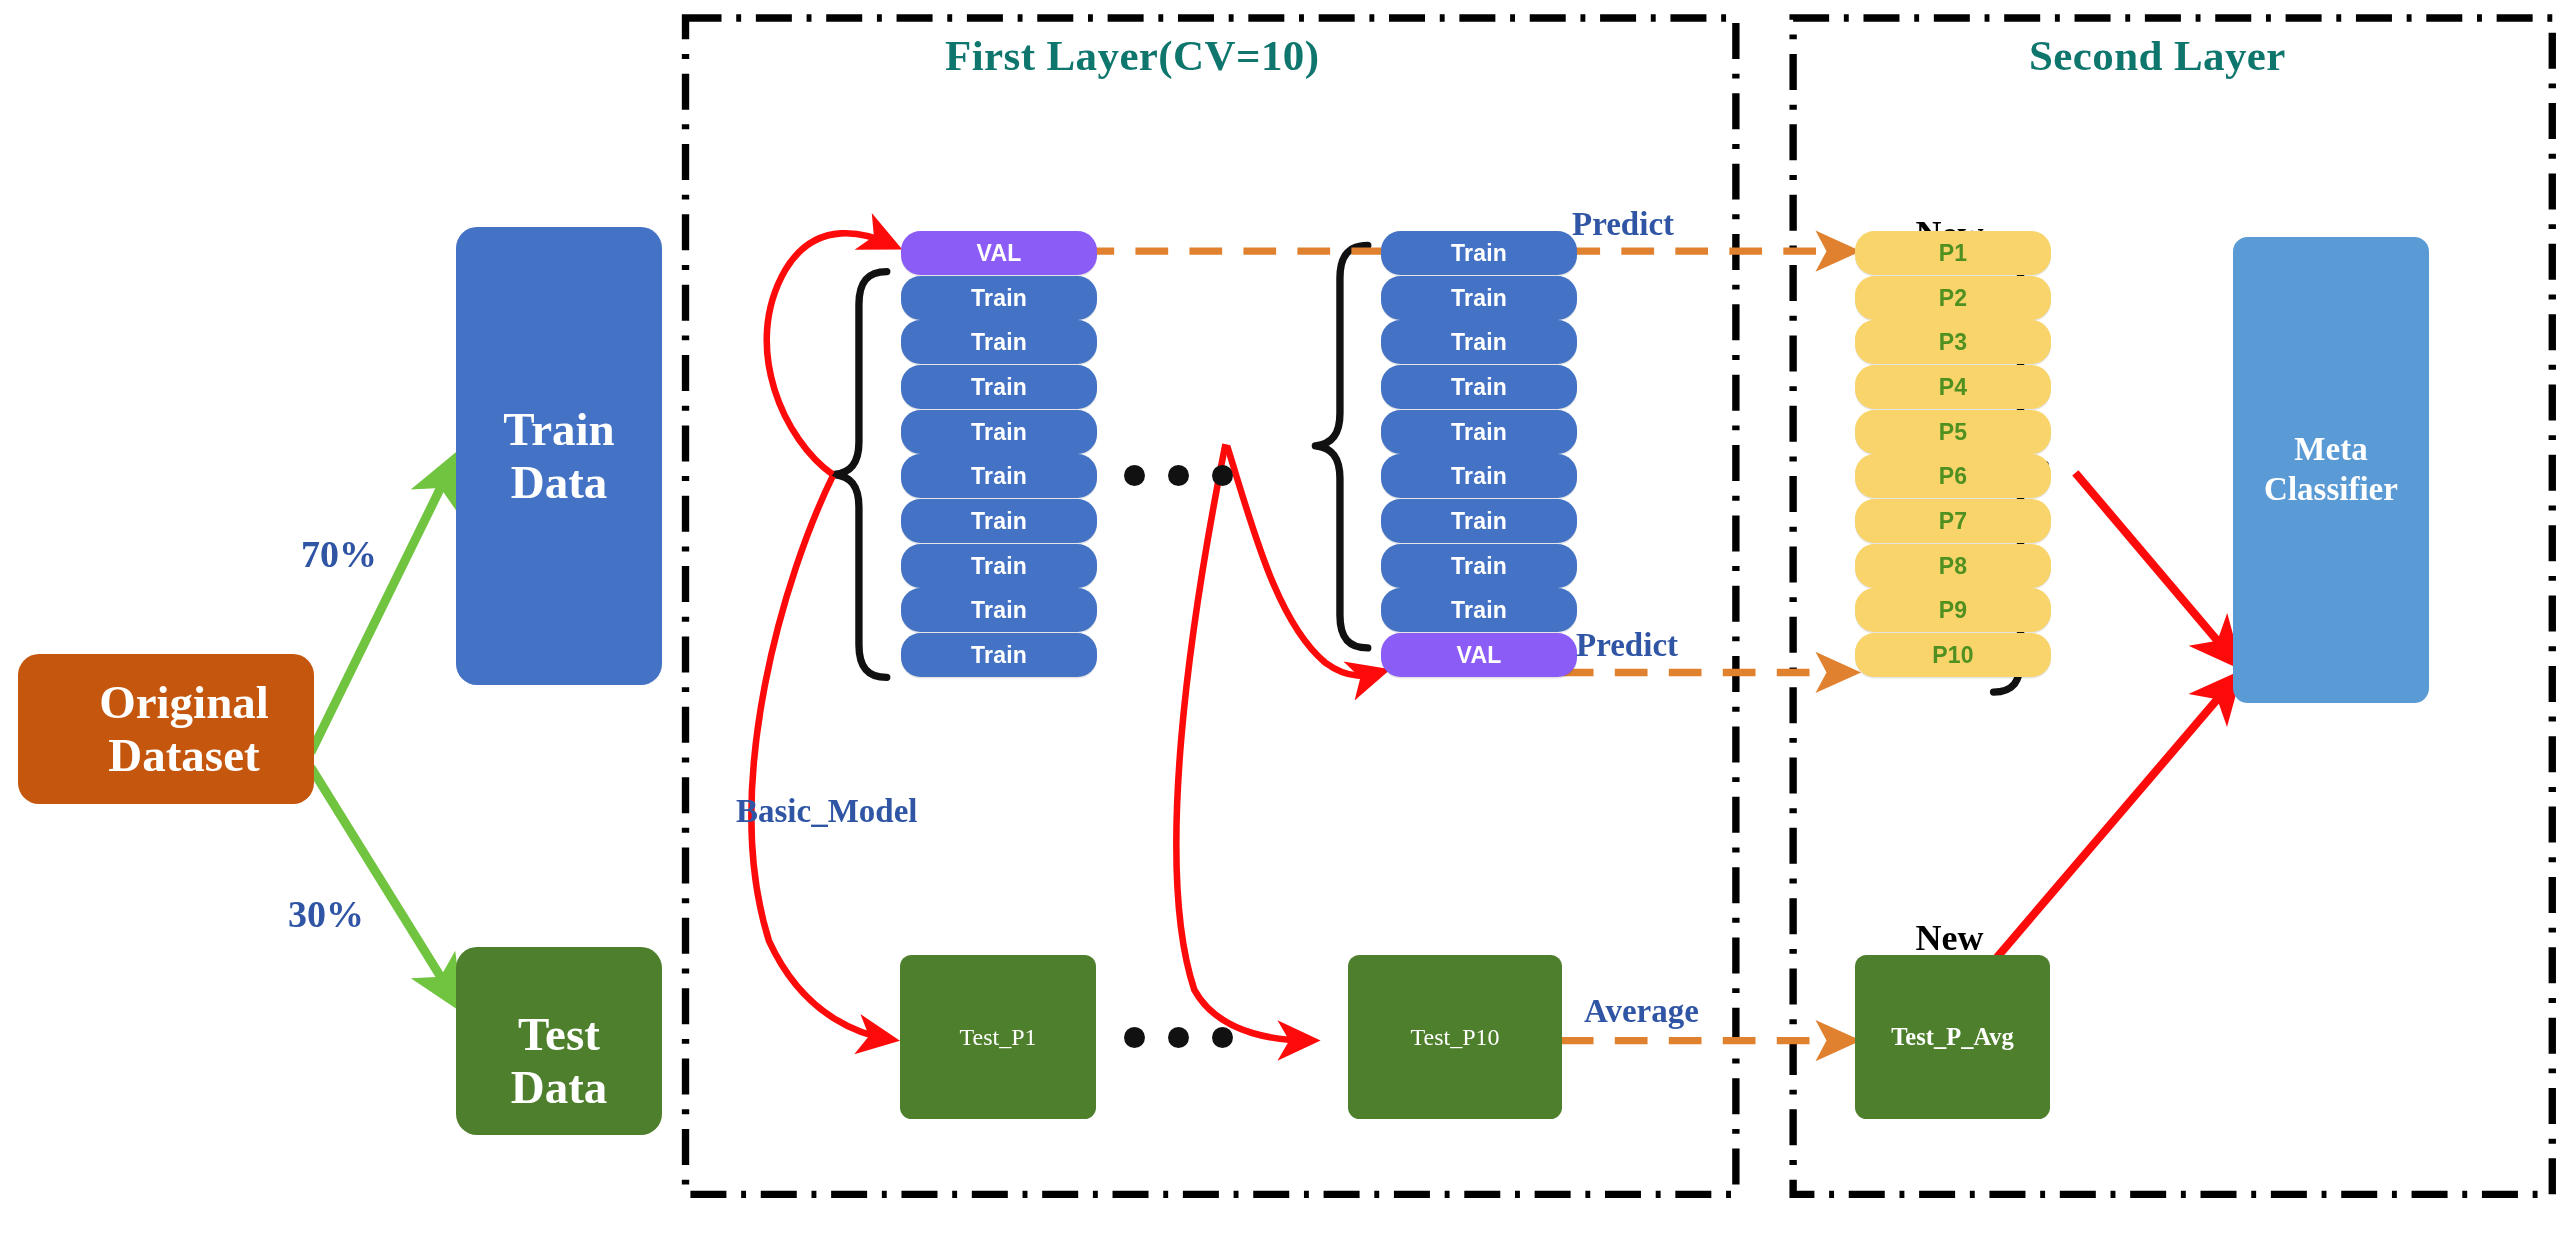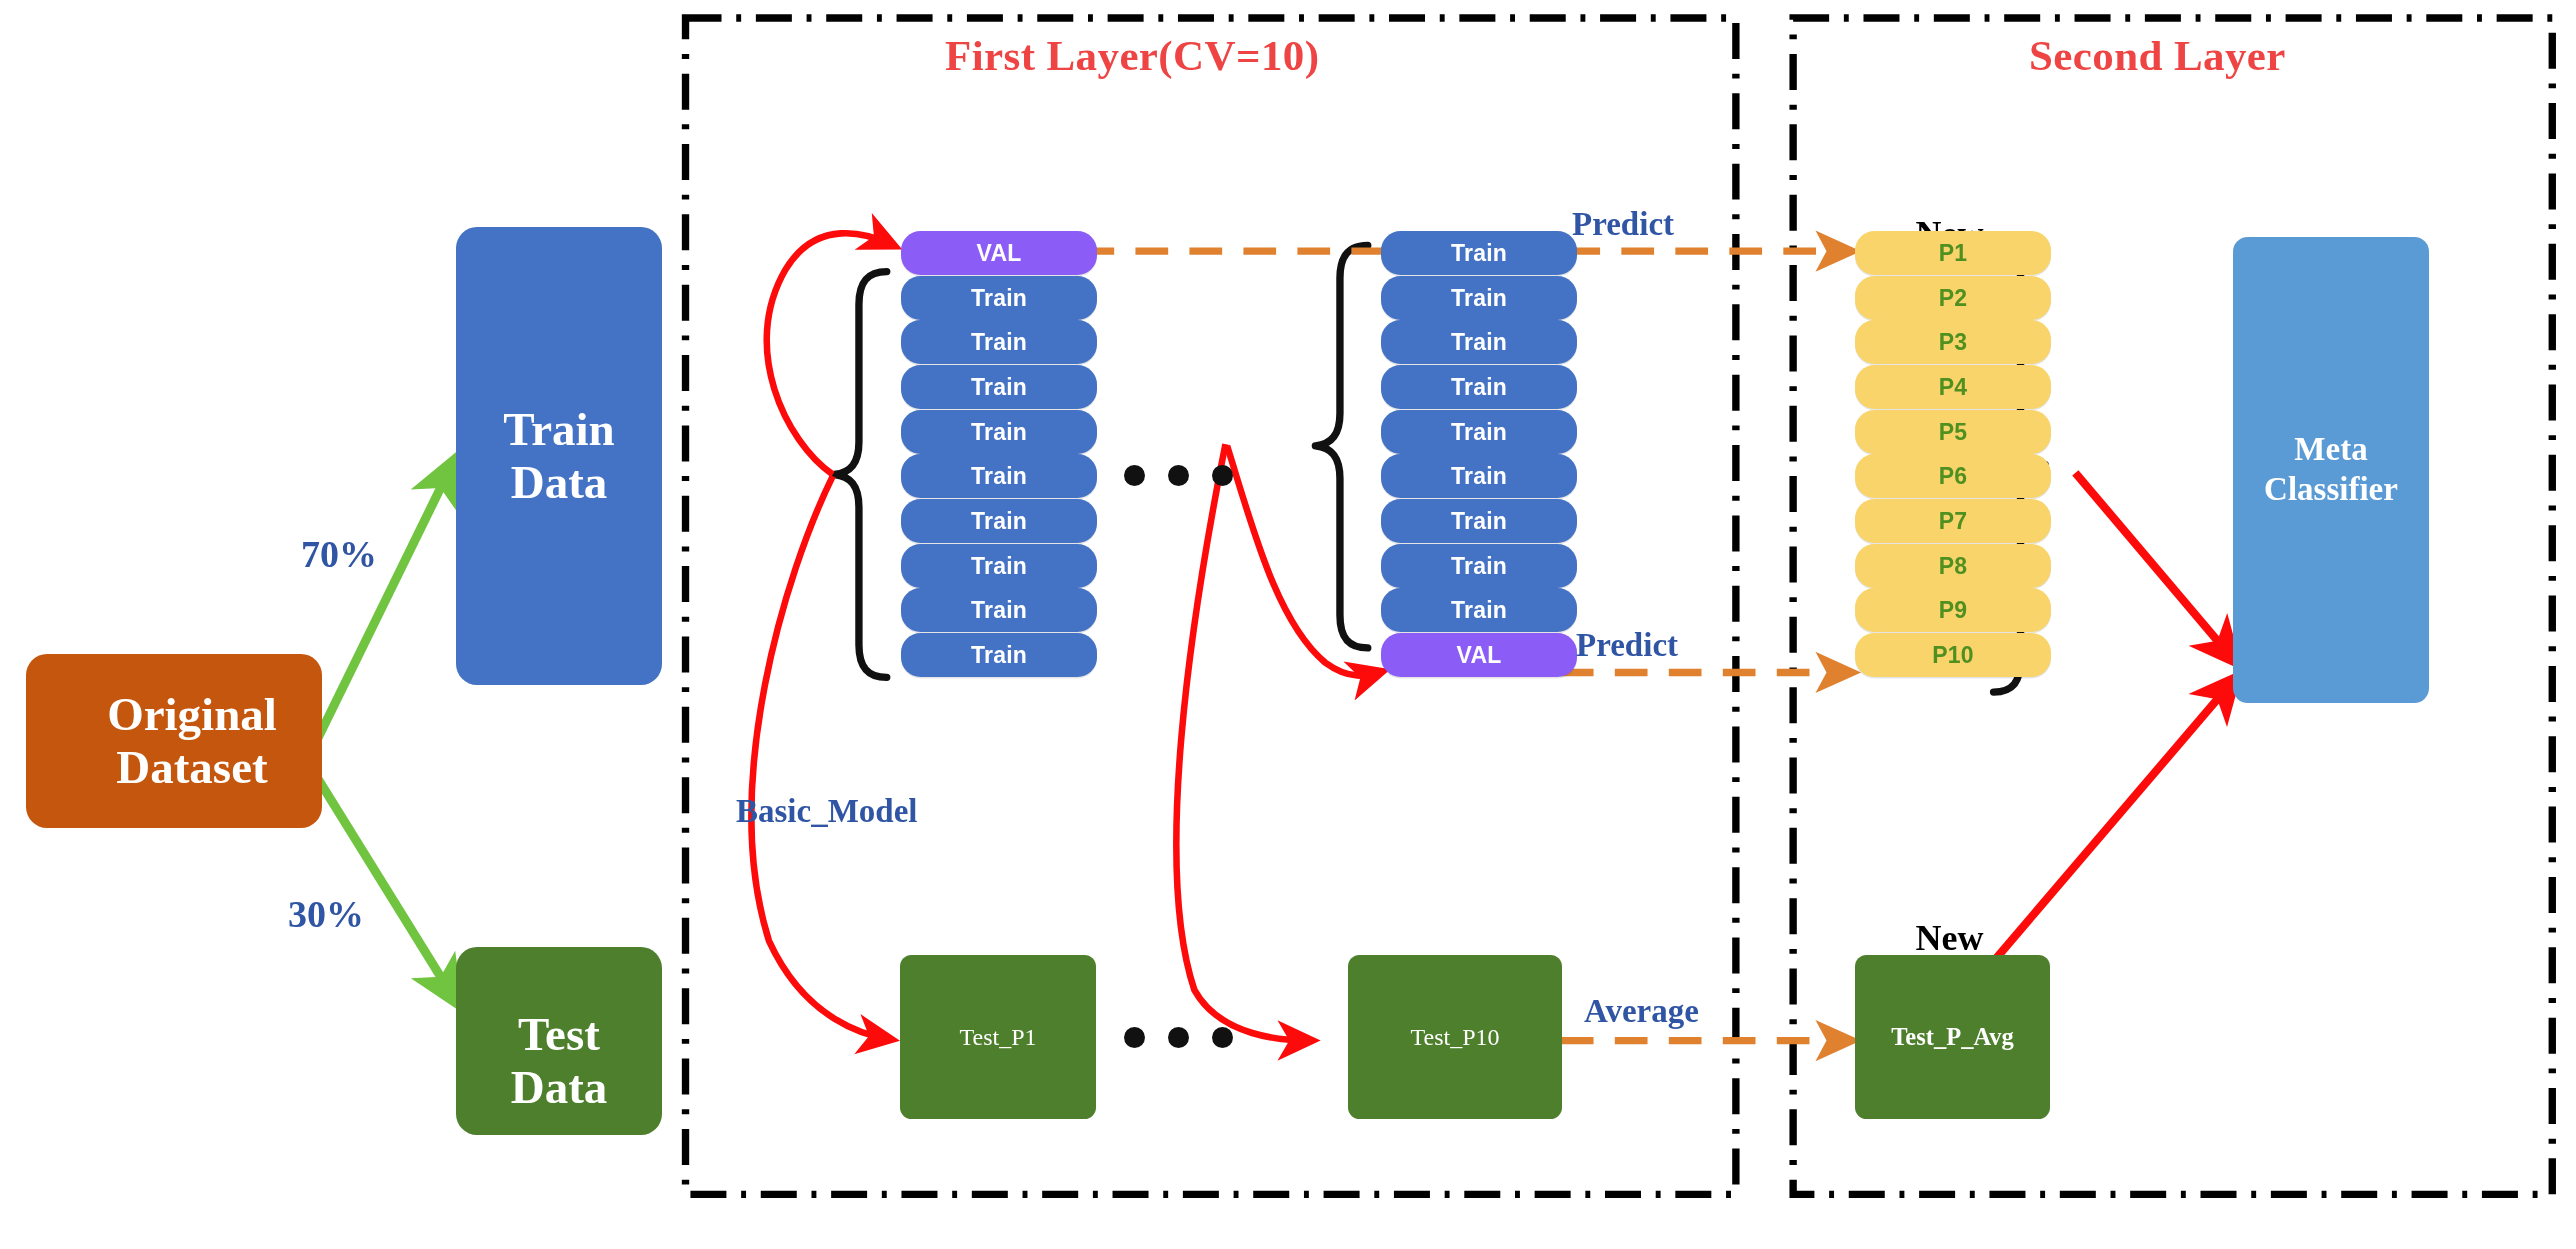--- a/index.html
+++ b/index.html
@@ -25,21 +25,21 @@
   
   .tp{background:#4e7f2c;border-radius:11.5px;font-size:24px;font-weight:400;
       font-family:"Liberation Serif", serif;color:#fff;}
   .tpavg{background:#4e7f2c;border-radius:11.5px;font-size:24.5px;font-weight:700;
       font-family:"Liberation Serif", serif;color:#fff;}
   .meta{background:#5b9bd5;border-radius:14.7px;font-size:33px;font-weight:700;
         line-height:1.2;font-family:"Liberation Serif", serif;color:#fff;}
   
   .lbl{position:absolute;white-space:pre;}
   .sectitle{font-family:"Liberation Serif", serif;font-weight:700;font-size:43px;
-            color:#ef4444;letter-spacing:0.4px;}
+            color:#0f766e;letter-spacing:0.4px;}
   .colhead{font-family:"Liberation Serif", serif;font-weight:700;font-size:36px;
            color:#000;line-height:1.08;text-align:center;}
   .pct{font-family:"Liberation Serif", serif;font-weight:700;font-size:38px;color:#2f55a4;}
   .blue-it{font-family:"Liberation Serif", serif;font-weight:700;font-size:33px;color:#2f55a4;}
   .dotrow{position:absolute;display:flex;gap:23px;align-items:center;}
   .dotrow i{display:block;width:21px;height:21px;border-radius:50%;background:#111;}
 </style>
 </head>
 <body>
 
@@ -101,21 +101,21 @@
 
   <svg class="layer" viewBox="0 0 3149 1528" width="2576" height="1250">
     <line x1="1322" y1="307" x2="2258" y2="307" stroke="#e0812f" stroke-width="9" stroke-dasharray="40 26" marker-end="url(#orgArrow)"></line>
     <line x1="1908" y1="822" x2="2258" y2="822" stroke="#e0812f" stroke-width="9" stroke-dasharray="40 26" marker-end="url(#orgArrow)"></line>
     <line x1="1908" y1="1272" x2="2258" y2="1272" stroke="#e0812f" stroke-width="9" stroke-dasharray="40 26" marker-end="url(#orgArrow)"></line>
   </svg>
 
   <div class="lbl sectitle" style="left:945px;top:31px;">First Layer(CV=10)</div>
   <div class="lbl sectitle" style="left:2029px;top:31px;">Second Layer</div>
 
-  <div class="node bigbox orig" style="left:26px;top:654px;width:296px;height:174px;padding-left:36px;">
+  <div class="node bigbox orig" style="left:18px;top:654px;width:296px;height:150px;padding-left:36px;">
     <span style="white-space:pre-line;">Original
 Dataset</span>
   </div>
 
   <div class="node bigbox trainbox" style="left:456px;top:227px;width:206px;height:458px;">
     <span style="white-space:pre-line;">Train
 Data</span>
   </div>
 
   <div class="node bigbox testbox" style="left:456px;top:947px;width:206px;height:188px;">

